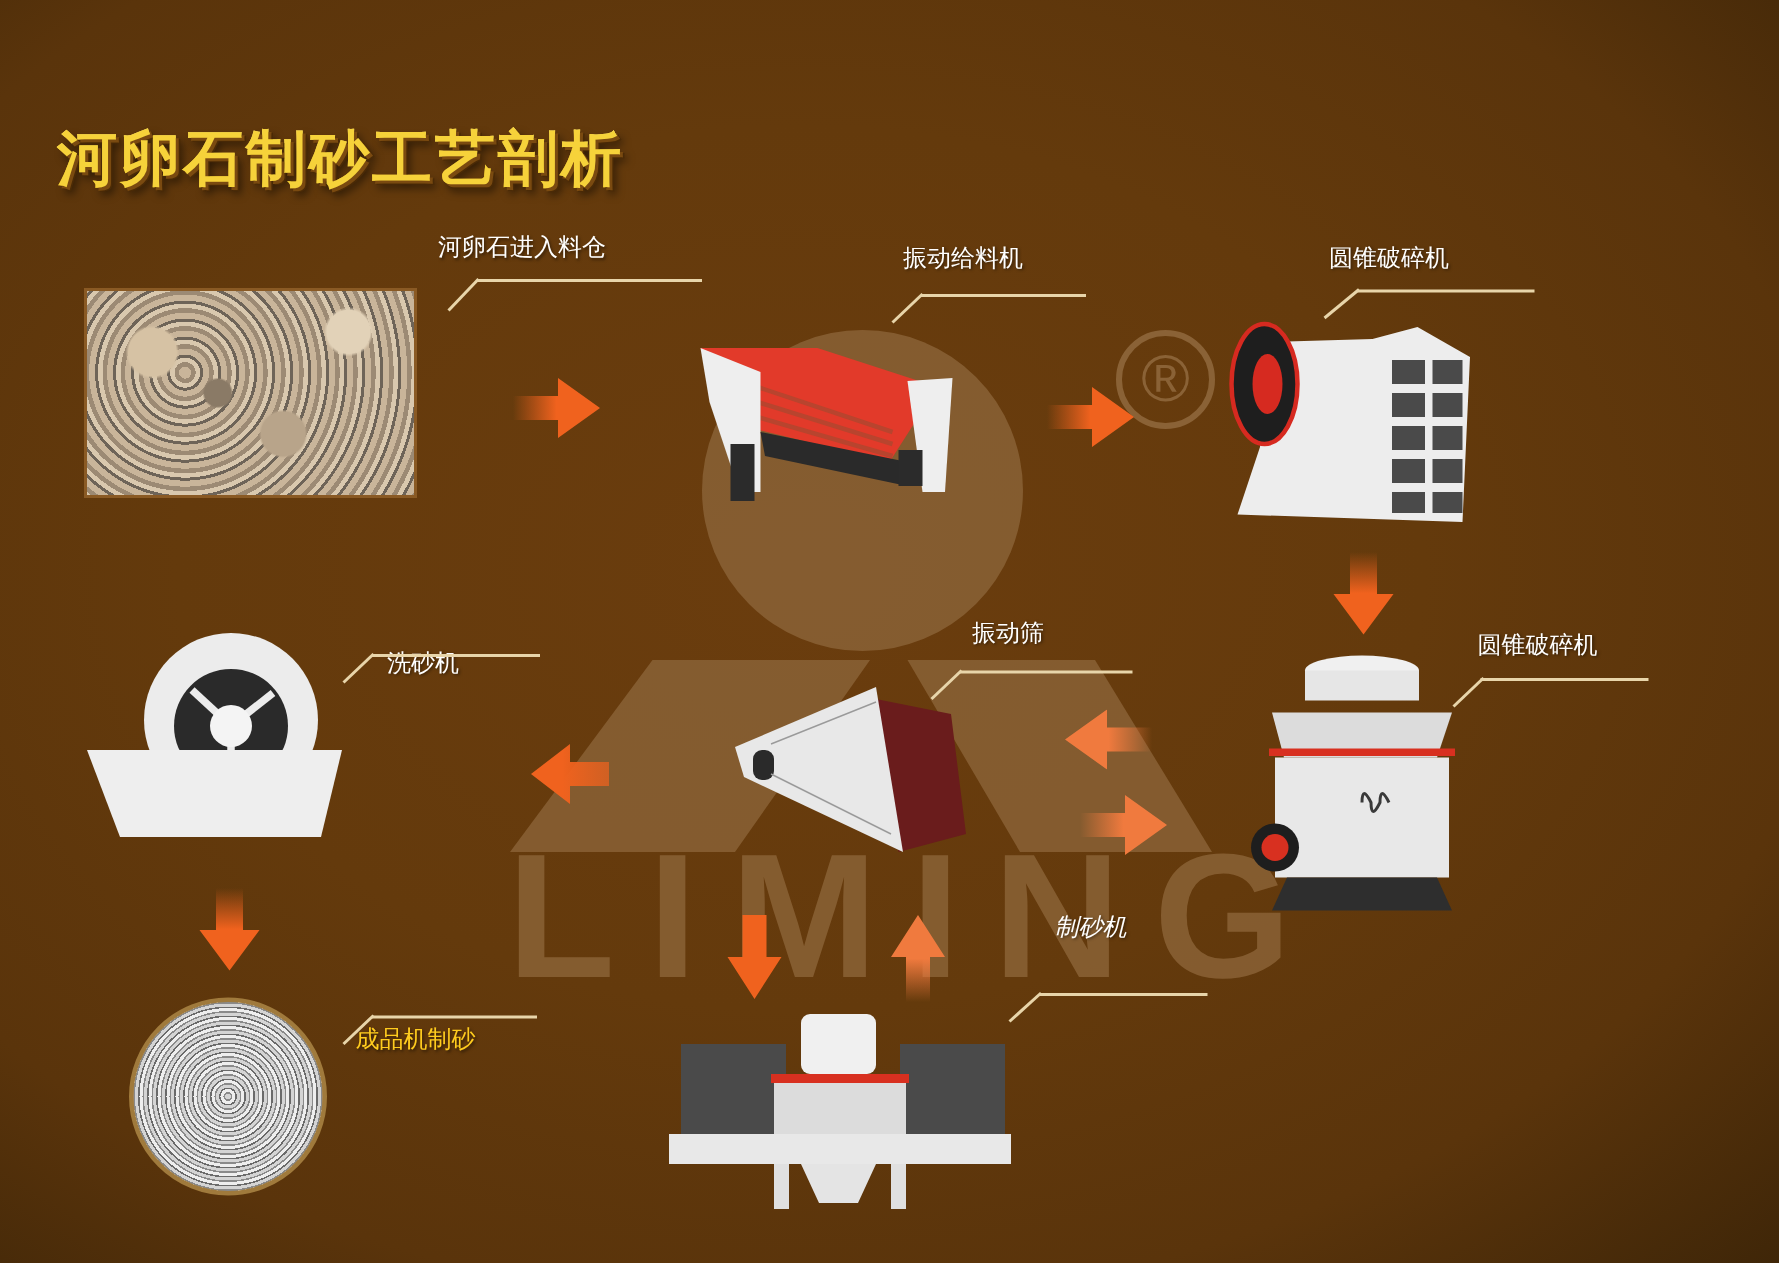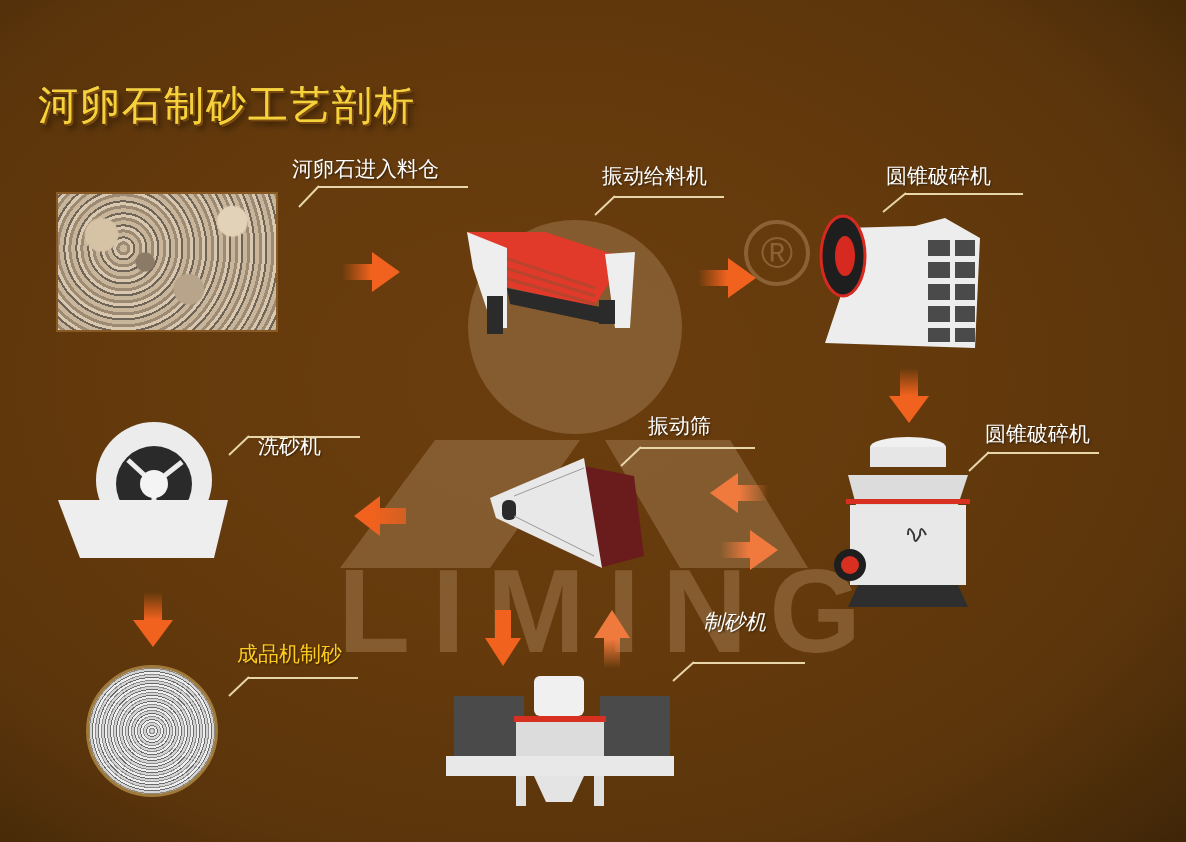--- a/index.html
+++ b/index.html
@@ -9,26 +9,26 @@
     font-family:"DejaVu Sans", sans-serif;
     background: radial-gradient(ellipse at 45% 45%, #6b3d0e 0%, #643a0c 45%, #5a340b 75%, #3f2608 100%);
   }
   .abs { position:absolute; }
 
   
   .wm-circle { left:468px; top:220px; width:214px; height:214px; border-radius:50%; background:#8a6236; opacity:.85; }
   .wm-text { left:338px; top:552px; font-family:"Liberation Sans", sans-serif; font-weight:bold; font-size:118px; letter-spacing:22px; color:#8a6236; opacity:.85; line-height:1; }
   .wm-reg { left:744px; top:220px; width:66px; height:66px; border:4px solid #8a6236; border-radius:50%; color:#8a6236; font-family:"Liberation Sans",sans-serif; font-size:44px; line-height:58px; text-align:center; }
 
-  .title { left:38px; top:78px; font-size:40px; font-weight:normal; color:#f6d23a; letter-spacing:2px;
+  .title { left:38px; top:78px; font-size:40px; font-weight:bold; color:#f6d23a; letter-spacing:2px;
     text-shadow: 2px 2px 0 #7a4a10, 3px 3px 0 #4a2a06, 4px 5px 6px rgba(0,0,0,.6);
     background: linear-gradient(#fff6a8, #f3c82c 60%, #e0a91a); -webkit-background-clip:text; background-clip:text; }
 
-  .label { font-size:21px; color:#fff; white-space:nowrap; text-shadow: 1px 1px 2px rgba(0,0,0,.5); text-align: center; }
-  .label.gold { color:#ffcc1e; }
+  .label { font-size:16px; color:#fff; white-space:nowrap; text-shadow: 1px 1px 2px rgba(0,0,0,.5); text-align: center; }
+  .label.gold { color:#ffcc1e;margin-top:43px; }
   .leader { height:0; border-top:2px solid #e8d5aa; }
 
   
   .machine { position:absolute; }
   .pebbles { left:56px; top:192px; width:222px; height:140px; border:2px solid #8a5a24;
     background:
       radial-gradient(circle at 20% 30%, #d6c2a4 8%, transparent 9%),
       radial-gradient(circle at 60% 70%, #b8a48a 9%, transparent 10%),
       radial-gradient(circle at 80% 20%, #e2d2b8 7%, transparent 8%),
       radial-gradient(circle at 40% 50%, #8a7a66 6%, transparent 7%),

